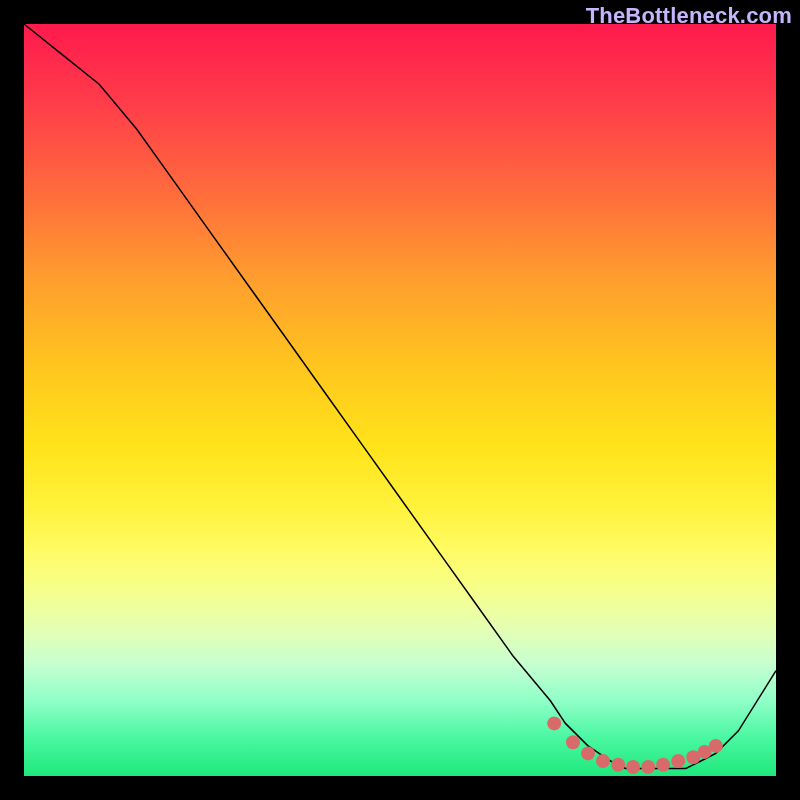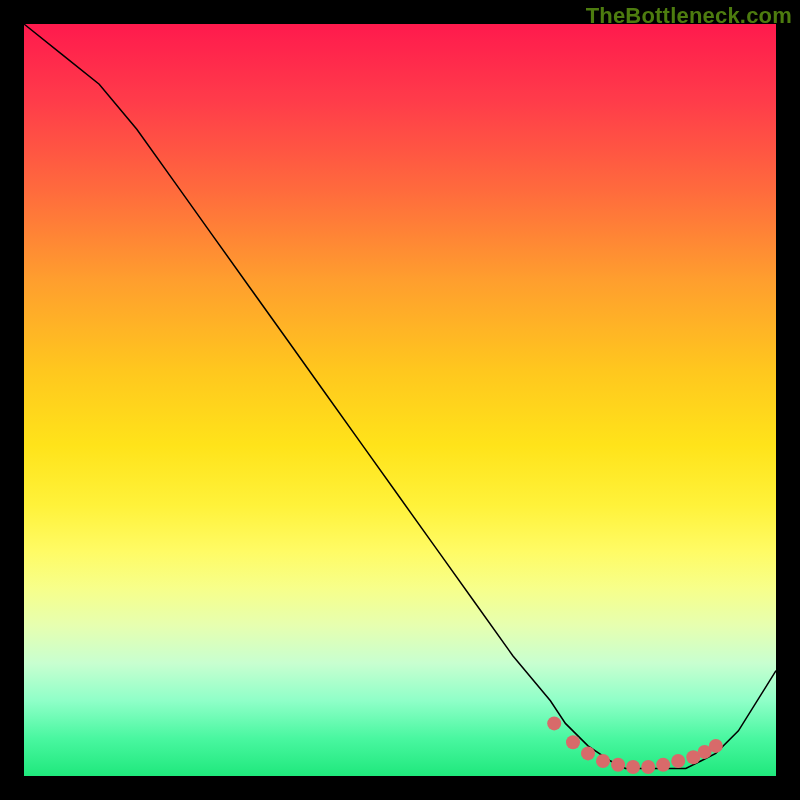--- a/index.html
+++ b/index.html
@@ -32,21 +32,21 @@
       #49f7a0 95%,
       #1fe87c 100%);
   }
   .watermark {
     position: absolute;
     top: 3px;
     right: 8px;
     font-family: Arial, Helvetica, sans-serif;
     font-size: 22px;
     font-weight: 600;
-    color: #4d7c0f;
+    color: #c4b5fd;
     letter-spacing: 0.2px;
     user-select: none;
   }
   svg.curve {
     position: absolute;
     left: 0; top: 0;
     width: 100%;
     height: 100%;
     overflow: visible;
   }

